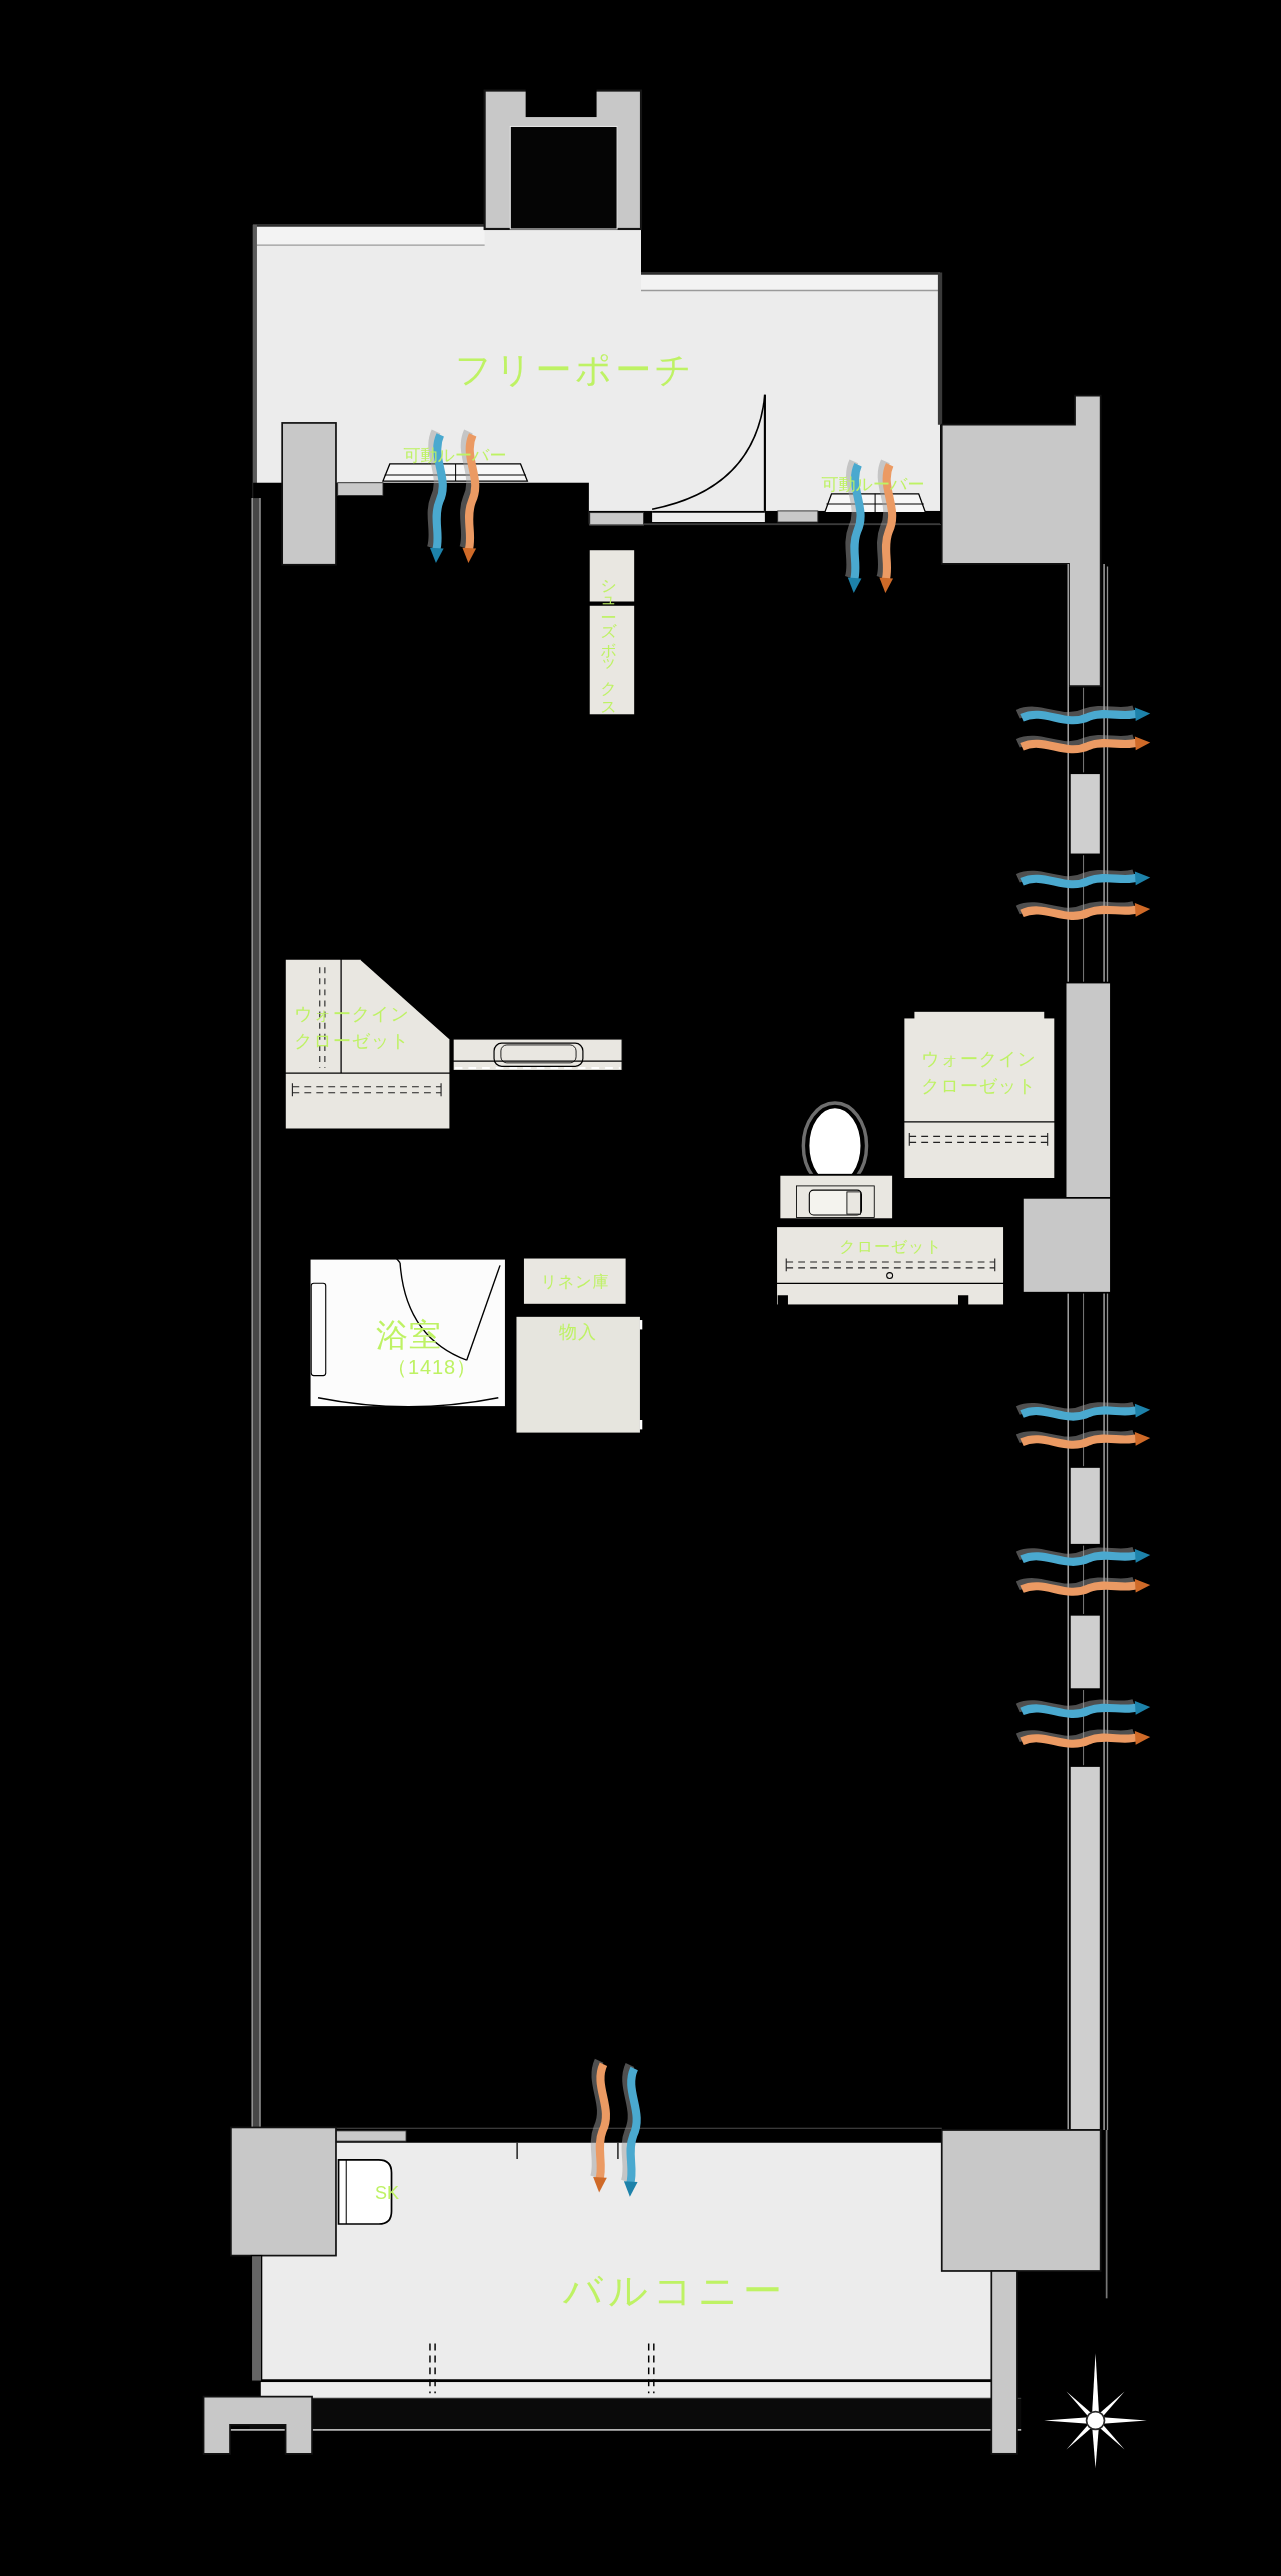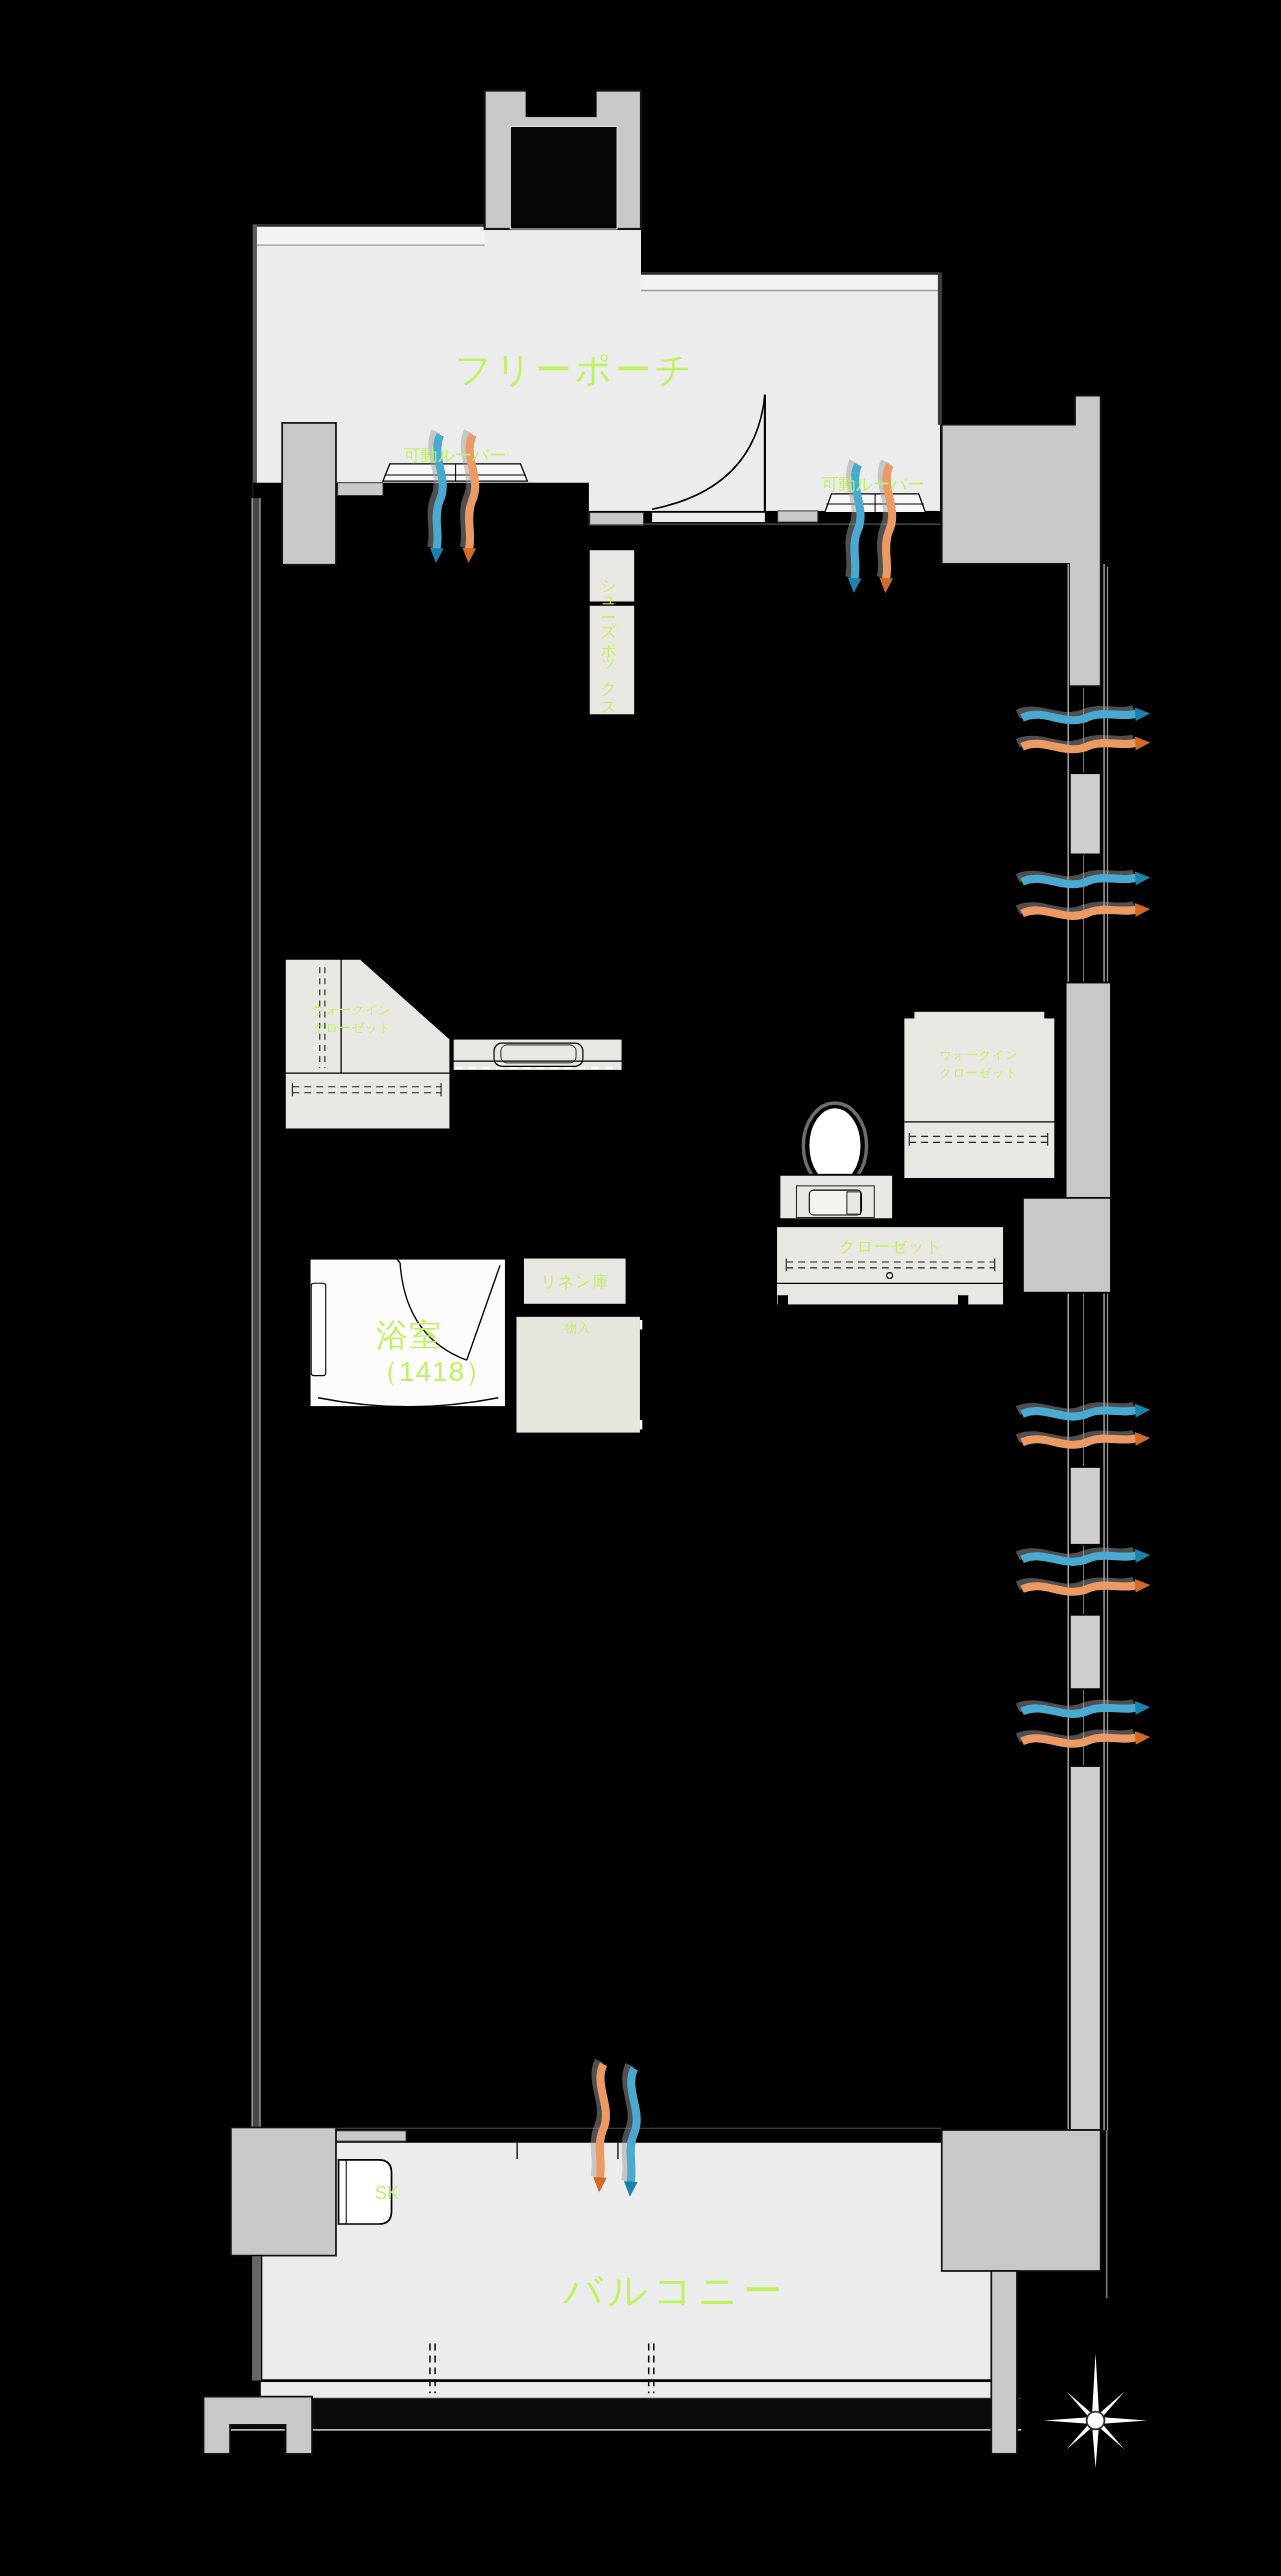--- a/index.html
+++ b/index.html
@@ -3,24 +3,24 @@
 <meta charset="utf-8">
 <style>
   html,body{margin:0;padding:0;background:#000;}
   #stage{position:relative;width:1282px;height:2576px;background:#000;overflow:hidden;
          font-family:"Liberation Sans","DejaVu Sans",sans-serif;color:#111;}
   #plan-svg{position:absolute;left:0;top:0;}
   .lbl{position:absolute;transform:translateX(-50%);white-space:nowrap;
        color:#bef264;text-align:center;line-height:1.5;letter-spacing:0.9px;}
   .lbl.porch{font-size:36px;letter-spacing:3.4px;}
   .lbl.louver{font-size:17px;letter-spacing:0;}
-  .lbl.room-m{font-size:12px;}
+  .lbl.room-m{font-size:18px;}
   .lbl.room-s{font-size:16px;}
   .lbl.bath{font-size:32px;line-height:1.22;}
-  .lbl.bath .size{font-size:28px;margin-left:46px;}
+  .lbl.bath .size{font-size:20px;margin-left:46px;}
   .lbl.sk{font-size:18px;letter-spacing:0;}
   .lbl.balcony{font-size:39px;letter-spacing:5.1px;margin-left:36px;}
   .lbl.vtext{writing-mode:vertical-rl;transform:none;font-size:16px;letter-spacing:1.7px;line-height:1.1;}
 </style>
 </head>
 <body>
 
 <div id="stage">
 
 <svg id="plan-svg" width="1282" height="2576" viewBox="0 0 1500 3015">

